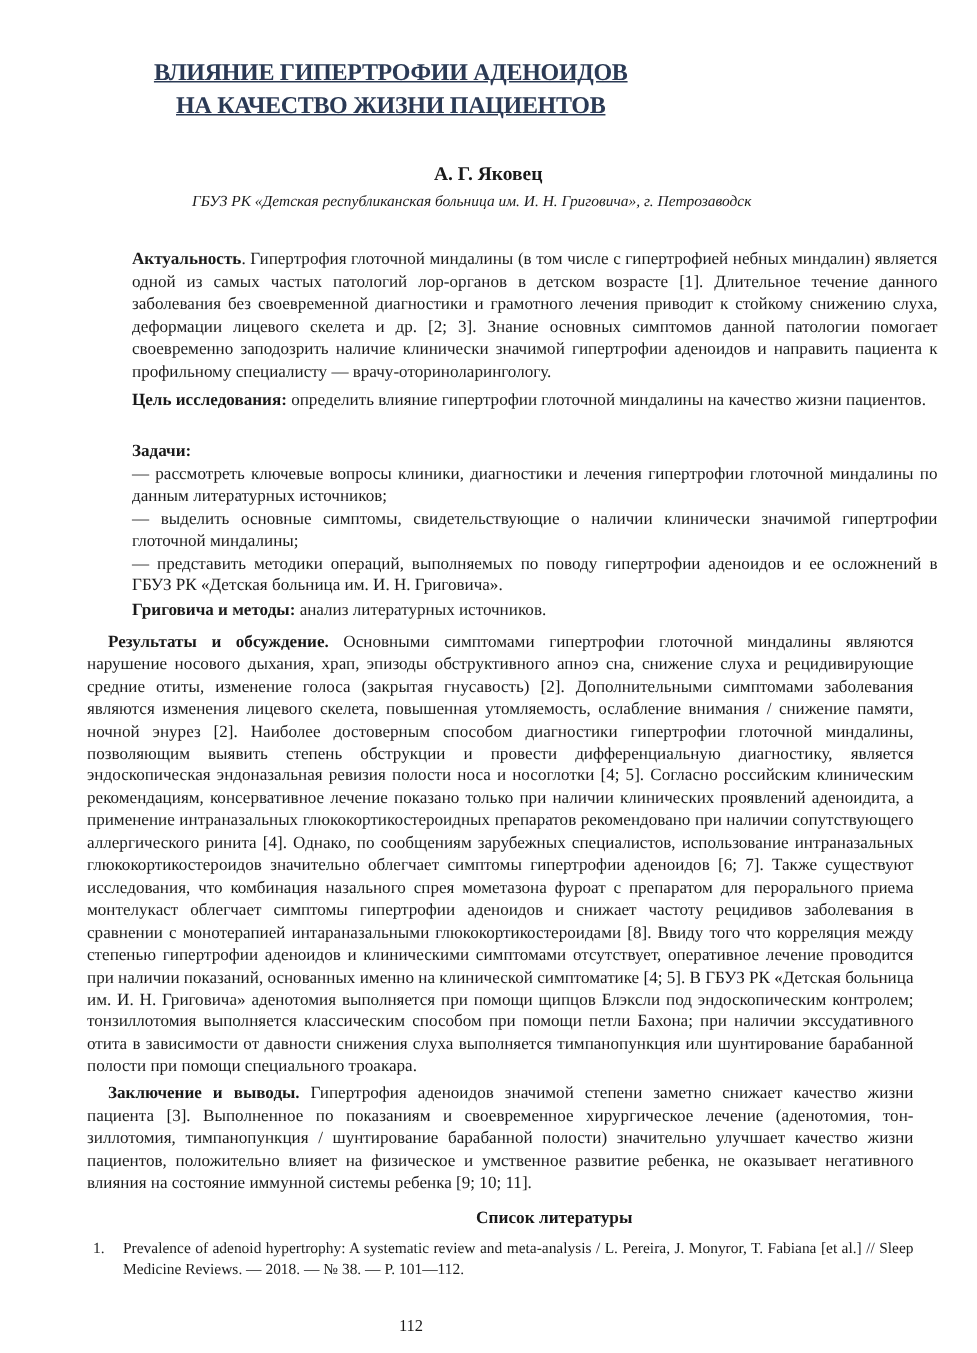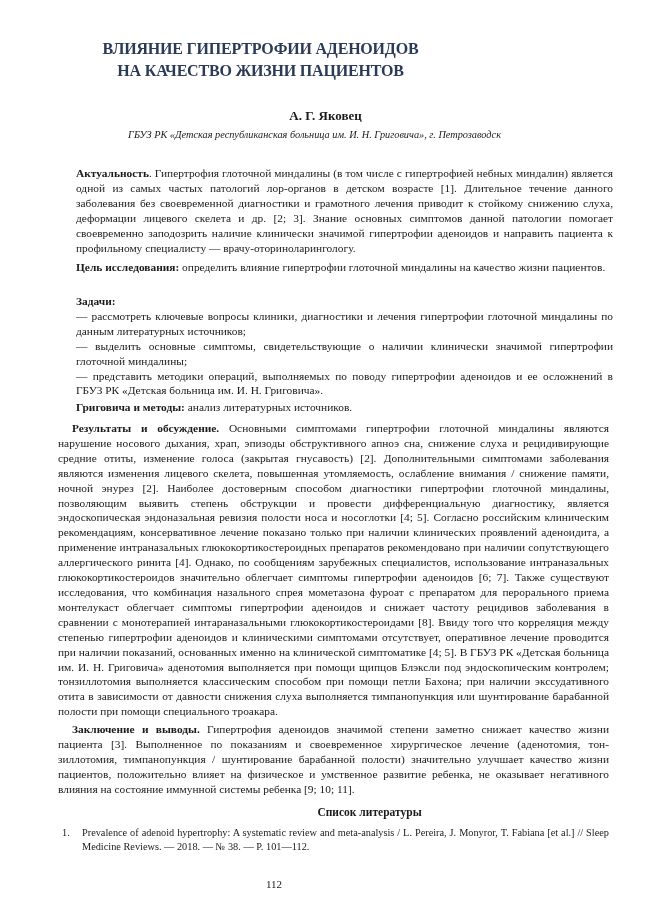--- a/index.html
+++ b/index.html
@@ -5,32 +5,32 @@
   html, body { margin: 0; padding: 0; background: #ffffff; }
   body {
     width: 651px; height: 902px; position: relative; overflow: hidden;
     font-family: "Liberation Serif", "DejaVu Serif", serif;
     color: #1a1a1a;
   }
   .page { position: absolute; left: 0; top: 0; width: 651px; height: 902px; }
   .title {
     position: absolute; left: 0; top: 38px; width: 521px; text-align: center;
     font-family: "Liberation Serif", serif; font-weight: bold;
-    font-size: 16px; line-height: 22px; color: #2b3a55; letter-spacing: -0.2px;
+    font-size: 16px; line-height: 22px; color: #2b3a55; letter-spacing: -0.2px; text-decoration: underline;
   }
   .author {
     position: absolute; left: 0; top: 108px; width: 651px; text-align: center;
     font-weight: bold; font-size: 13px; line-height: 16px;
   }
   .affil {
     position: absolute; left: 0; top: 128px; width: 629px; text-align: center;
     font-style: italic; font-size: 10.3px; line-height: 14px;
   }
   .block {
-    position: absolute; left: 76px; width: 537px;
+    position: absolute; left: 88px; width: 537px;
     font-size: 11.4px; line-height: 14.9px; text-align: justify;
     hyphens: manual;
   }
   .block.wide { left: 58px; width: 551px; }
   .block.wide p { text-indent: 14px; }
   .block p { margin: 0; }
   .lead { font-weight: bold; }
   .ref {
     position: absolute; left: 62px; width: 547px; top: 826px;
     font-size: 10.3px; line-height: 14px; display: flex;

